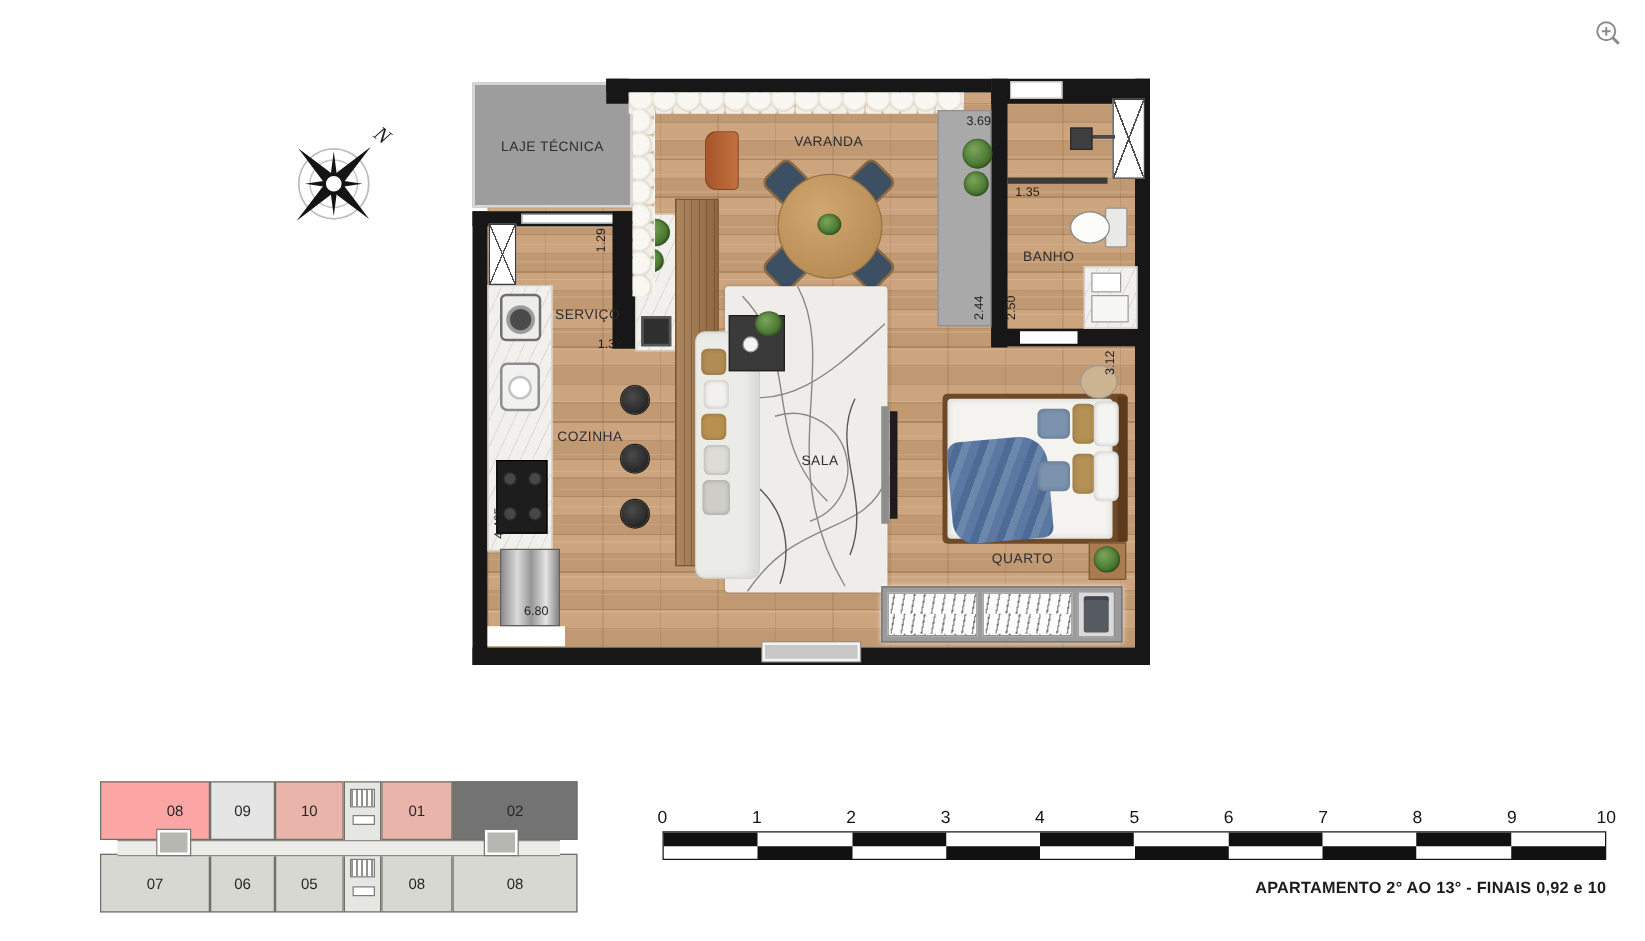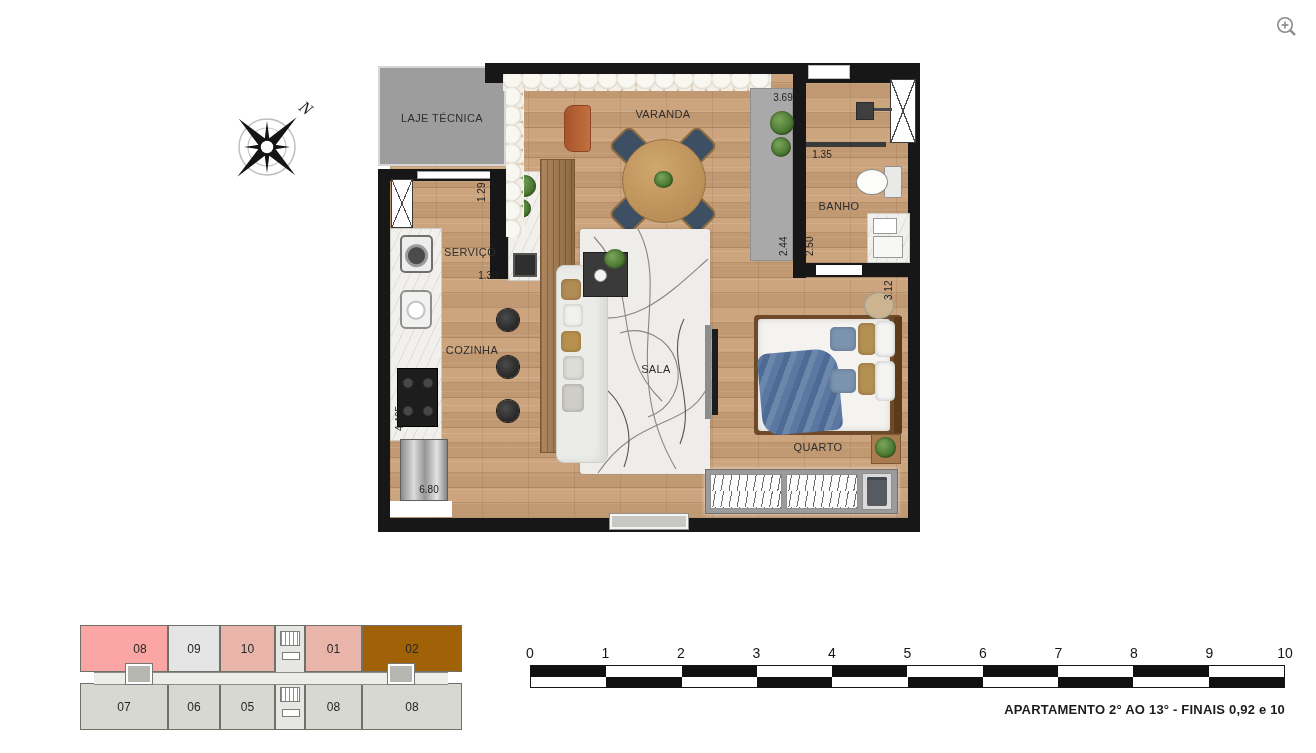--- a/index.html
+++ b/index.html
@@ -218,21 +218,21 @@
       </div>
     <div class="kp-cell" style="left: 88px; top: 0px; width: 52px; height: 47px; background: #e5e5e5;">
         <span>09</span>
       </div>
     <div class="kp-cell" style="left: 140px; top: 0px; width: 55px; height: 47px; background: rgb(233, 181, 171);">
         <span>10</span>
       </div>
     <div class="kp-cell" style="left: 225px; top: 0px; width: 57px; height: 47px; background: rgb(233, 181, 171);">
         <span>01</span>
       </div>
-    <div class="kp-cell" style="left: 282px; top: 0px; width: 100px; height: 47px; background: #a16207;">
+    <div class="kp-cell" style="left: 282px; top: 0px; width: 100px; height: 47px; background: #737373;">
         <span>02</span>
       </div>
 
     <div class="kp-cell" style="left: 0px; top: 58px; width: 88px; height: 47px; background: rgb(214, 216, 209);">
         <span>07</span>
       </div>
     <div class="kp-cell" style="left: 88px; top: 58px; width: 52px; height: 47px; background: rgb(214, 216, 209);">
         <span>06</span>
       </div>
     <div class="kp-cell" style="left: 140px; top: 58px; width: 55px; height: 47px; background: rgb(214, 216, 209);">

